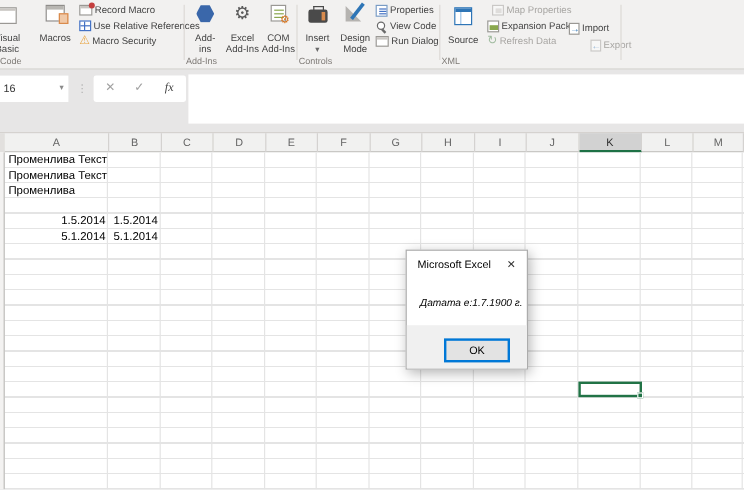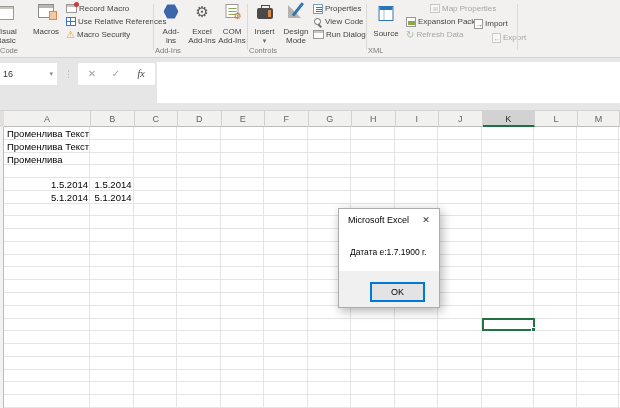--- a/index.html
+++ b/index.html
@@ -105,21 +105,21 @@
   #selection { position:absolute; border:2px solid #217346; background:transparent; }
   #selection .handle { position:absolute; right:-3px; bottom:-3px; width:5px; height:5px;
                        background:#217346; border:1px solid #fff; }
 
   
   #dialog { position:absolute; left:338px; top:208px; width:102px; height:100px; background:#fff;
             border:1px solid #acacac; box-shadow:2px 3px 10px rgba(0,0,0,.3); z-index:10; }
   #dialog-title { position:absolute; left:9px; top:6px; font-size:9px; color:#000; }
   #dialog-close { position:absolute; right:6px; top:4px; width:14px; height:14px; font-size:9px;
                   color:#333; text-align:center; line-height:14px; }
-  #dialog-msg { position:absolute; left:11px; top:38px; font-size:8.5px; color:#000; }
+  #dialog-msg { position:absolute; left:11px; top:38px; font-size:8.5px; color:#000;font-style:italic; }
   #dialog-footer { position:absolute; left:0; bottom:0; width:100%; height:36px; background:#f0f0f0; }
   #dialog-ok { position:absolute; left:31px; top:11px; width:55px; height:20px; background:#e3e3e3;
                border:2px solid #0078d7; font-size:9px; color:#000; text-align:center; line-height:16px; }
 </style>
 </head>
 <body>
 
 <div id="app">
 
   <div id="ribbon">
@@ -189,21 +189,21 @@
     <div class="smallbtn" style="left:313px; top:29px;">
       <span class="sicon win-ico"></span><span>Run Dialog</span>
     </div>
     <div class="rgroup-label" style="left:249px; width:116px;">Controls</div>
     <div class="rdivider" style="left:366px;"></div>
 
     <div class="bigbtn" style="left:370px; width:32px;">
       <span class="bicon source-ico"></span>
       <div class="blabel" style="top:29px;">Source</div>
     </div>
-    <div class="smallbtn disabled" style="left:430px; top:3px;">
+    <div class="smallbtn disabled" style="left:410px; top:3px;">
       <span class="sicon map-ico"></span><span>Map Properties</span>
     </div>
     <div class="smallbtn" style="left:406px; top:16px;">
       <span class="sicon pack-ico"></span><span>Expansion Packs</span>
     </div>
     <div class="smallbtn disabled" style="left:406px; top:29px;">
       <span class="sicon refresh-glyph">↻</span><span>Refresh Data</span>
     </div>
     <div class="smallbtn" style="left:474px; top:18px;">
       <span class="sicon page-arrow">→</span><span>Import</span>

